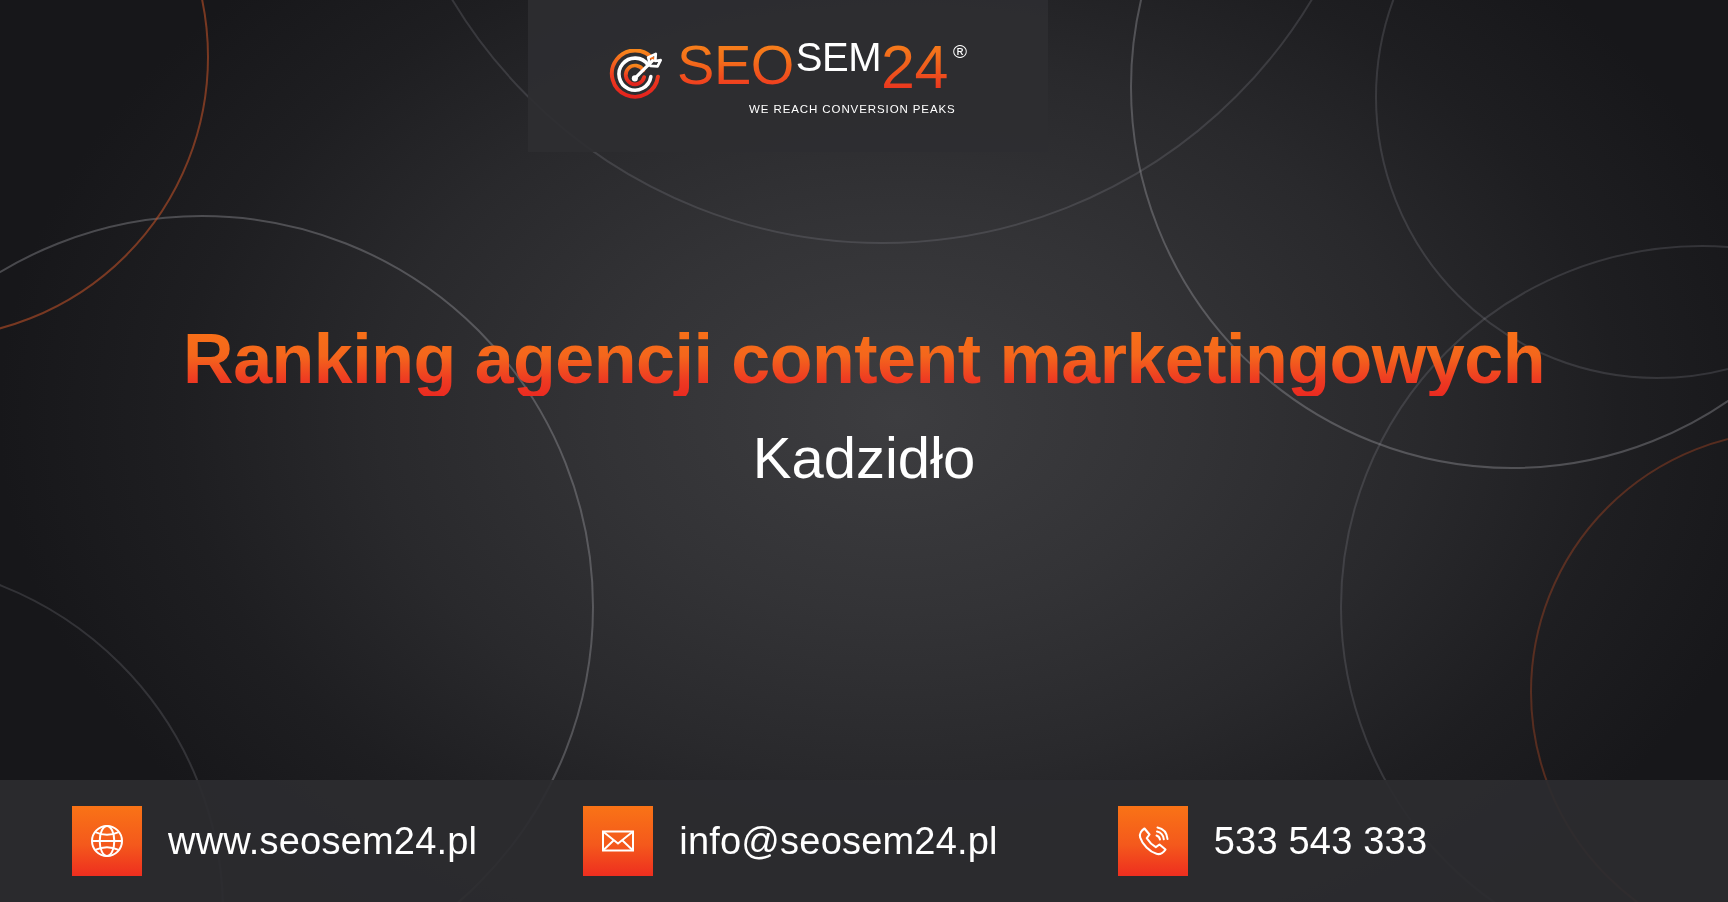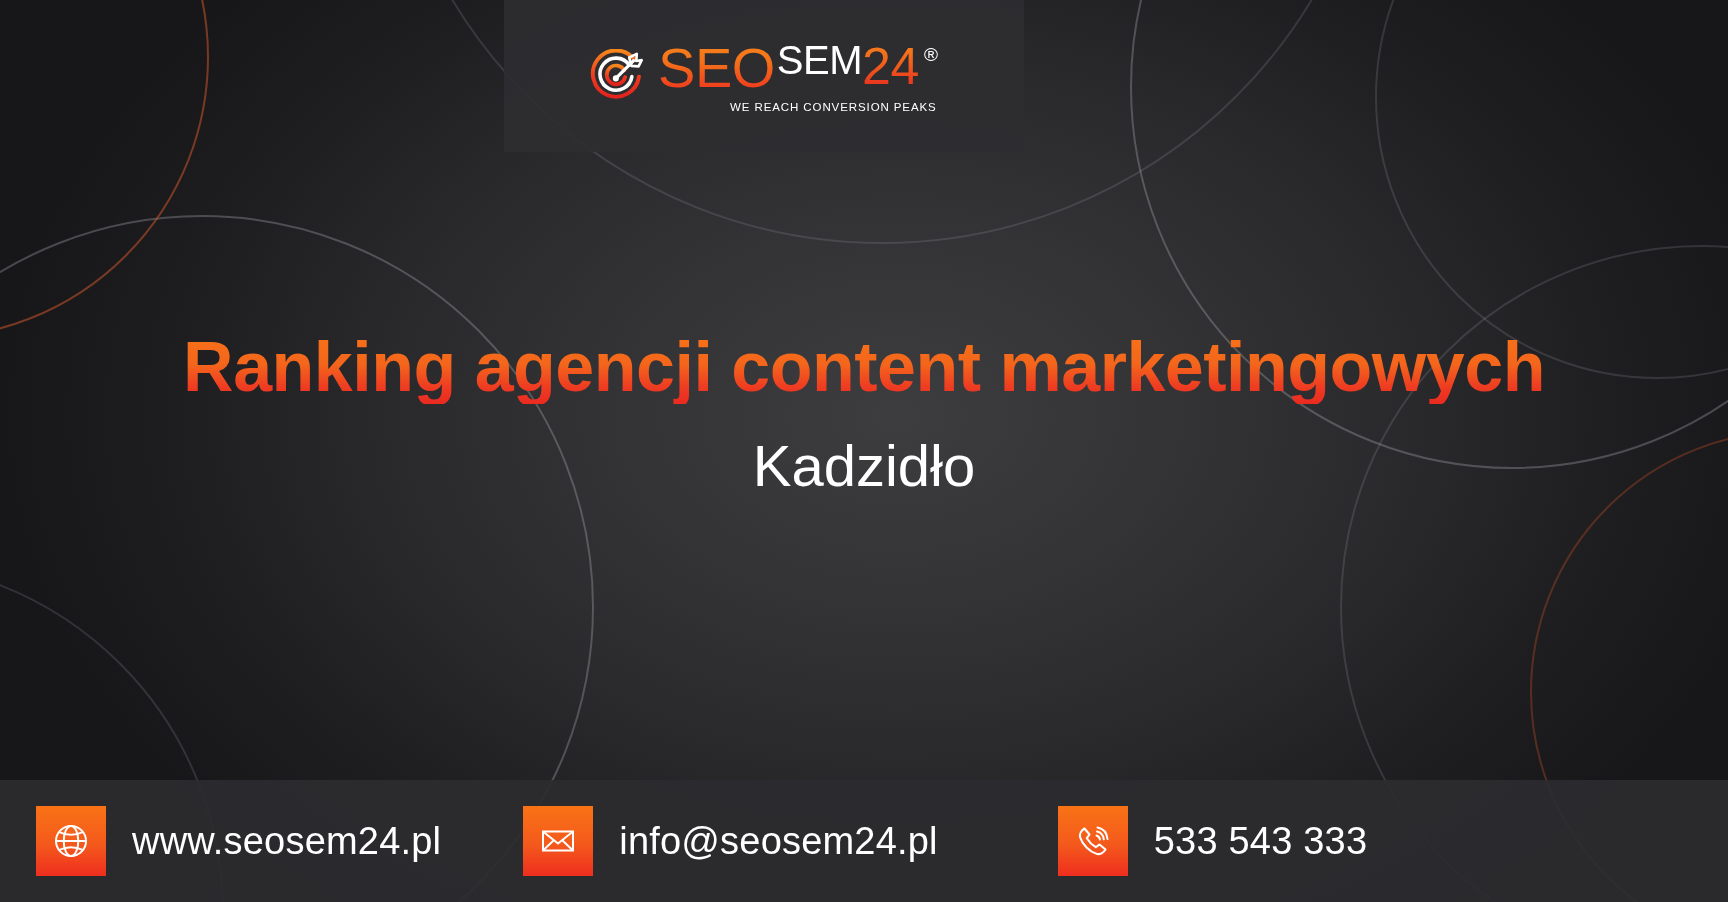--- a/index.html
+++ b/index.html
@@ -41,21 +41,21 @@
   .r4 { left: 1130px; top: -295px; width: 760px;  height: 760px; }
   .r5 { left: 1375px; top: -185px; width: 560px;  height: 560px; }
   .r6 { left: 1340px; top: 245px;  width: 720px;  height: 720px; }
   .r7 { left: 1530px; top: 430px;  width: 520px;  height: 520px; }
   
   .r8 { left: 380px;  top: -760px; width: 1000px; height: 1000px; }
 
   
   .logo-band {
     position: absolute;
-    left: 504px;
+    left: 528px;
     top: 0;
     width: 520px;
     height: 152px;
     background: rgba(46,46,49,0.92);
     display: flex;
     align-items: center;
     justify-content: center;
   }
   .logo {
     display: flex;
@@ -79,21 +79,21 @@
     color: transparent;
   }
   .w-sem {
     font-size: 40px;
     font-weight: 400;
     letter-spacing: -0.5px;
     color: #ffffff;
     margin-left: 2px;
   }
   .w-24 {
-    font-size: 52px;
+    font-size: 61px;
     font-weight: 400;
     letter-spacing: -0.5px;
     margin-left: 0;
     background: linear-gradient(180deg, #F7861B 0%, #F0601C 45%, #E8261F 100%);
     -webkit-background-clip: text;
     background-clip: text;
     color: transparent;
   }
   .w-reg {
     font-size: 19px;
@@ -115,21 +115,21 @@
   .title-block {
     position: absolute;
     left: 0;
     right: 0;
     top: 322px;
     text-align: center;
     padding: 0 60px;
     box-sizing: border-box;
   }
   .title {
-    margin: 8px;
+    margin: 0;
     font-size: 70px;
     font-weight: 700;
     line-height: 1.06;
     letter-spacing: -0.5px;
     background: linear-gradient(180deg, #F97316 0%, #F4661C 46%, #EE3B22 78%, #EA2A20 100%);
     -webkit-background-clip: text;
     background-clip: text;
     color: transparent;
     white-space: nowrap;
   }
@@ -150,22 +150,22 @@
     height: 122px;
     background: rgba(44,44,47,0.93);
     display: flex;
     align-items: center;
   }
   .contact {
     display: flex;
     align-items: center;
     gap: 26px;
   }
-  .c-web   { margin-left: 36px; }
-  .c-mail  { margin-left: 82px; }
+  .c-web   { margin-left: 72px; }
+  .c-mail  { margin-left: 106px; }
   .c-phone { margin-left: 120px; }
 
   .c-icon {
     width: 70px;
     height: 70px;
     flex: none;
     display: flex;
     align-items: center;
     justify-content: center;
     background: linear-gradient(180deg, #F97316 0%, #F4591C 55%, #EE2E1F 100%);

